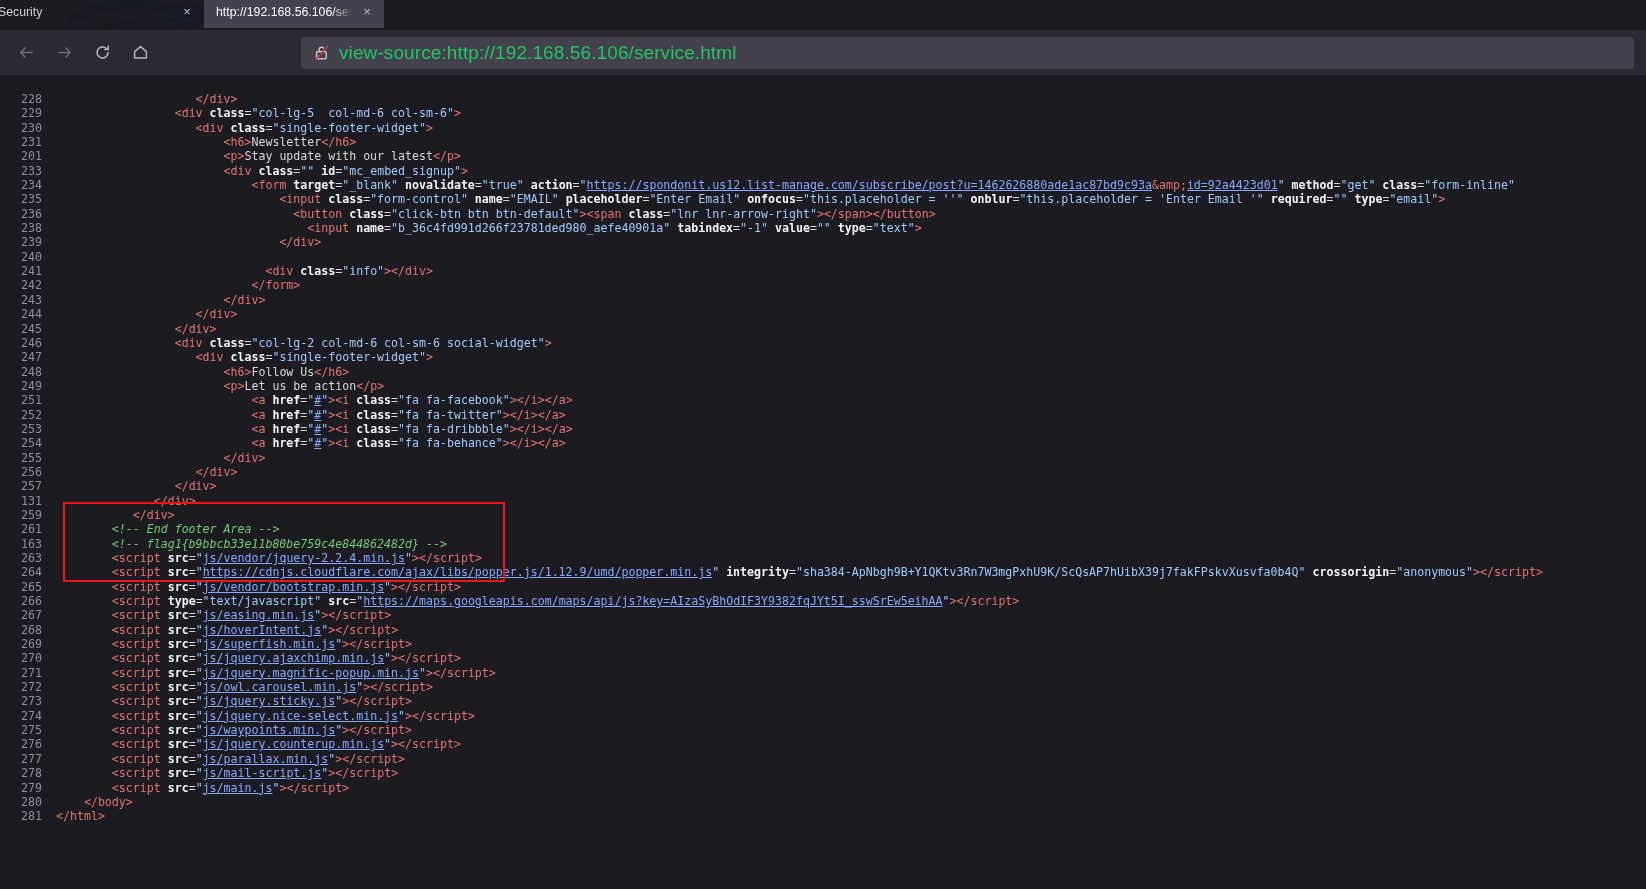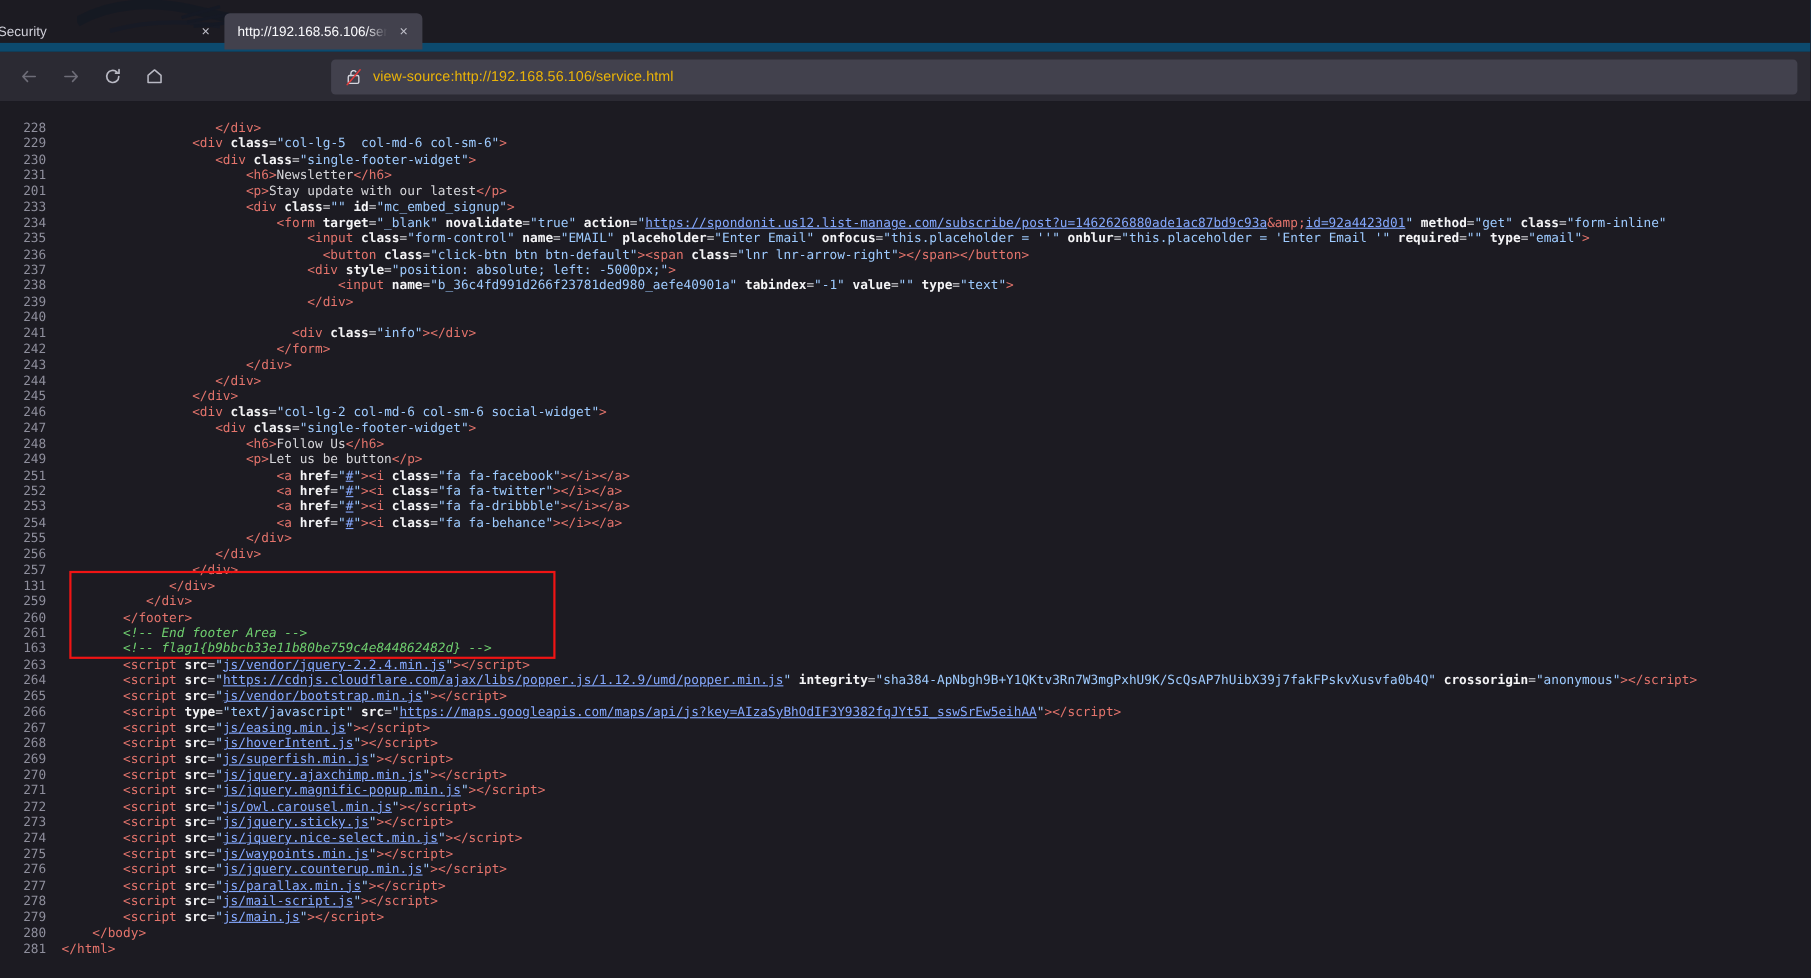--- a/index.html
+++ b/index.html
@@ -8,21 +8,21 @@
     width: 1646px; height: 889px;
     overflow: hidden;
     background: #1c1b22;
     font-family: "Liberation Sans", sans-serif;
   }
 
   
   .browser { width: 1646px; height: 889px; position: relative; background:#1c1b22; }
 
   .tabstrip {
-    height: 47px; background: #0c4a6e;
+    height: 30px; background: #0c4a6e;
     display: flex; align-items: flex-end; position: relative;
     overflow: hidden;
   }
   .tabstrip-bg {
     position:absolute; left:0; top:0; width:100%; height:39px;
     background:#1c1b22;
   }
   .tabstrip-art {
     position:absolute; left:70px; top:-6px; width:240px; height:50px;
     opacity:.55; pointer-events:none;
@@ -79,21 +79,21 @@
     background: #42414d;
     border-radius: 4px;
     display: flex; align-items: center;
     padding: 0 10px;
   }
   .urlbar .lockwrap {
     width: 20px; height: 20px; margin-right: 8px;
     display:flex; align-items:center; justify-content:center;
   }
   .urltext {
-    font-size: 13px; color: #eab308; letter-spacing: .1px;
+    font-size: 19px; color: #22c55e; letter-spacing: .1px;
     white-space: nowrap; overflow: hidden;
   }
 
   
   .source {
     position: relative;
     height: 805px;
     background: #1c1b22;
     overflow: hidden;
     padding-top: 17px;
@@ -198,43 +198,41 @@
   <div class="source" id="source-body">
     <div class="srcline"><span class="lnum">228</span><span class="lcode"><span class="txt">                    </span><span class="t">&lt;/</span><span class="t">div</span><span class="t">&gt;</span></span></div>
       <div class="srcline"><span class="lnum">229</span><span class="lcode"><span class="txt">                 </span><span class="t">&lt;</span><span class="t">div</span><span class="txt"> </span><span class="a">class</span><span class="txt">=</span><span class="v">"col-lg-5  col-md-6 col-sm-6"</span><span class="t">&gt;</span></span></div>
       <div class="srcline"><span class="lnum">230</span><span class="lcode"><span class="txt">                    </span><span class="t">&lt;</span><span class="t">div</span><span class="txt"> </span><span class="a">class</span><span class="txt">=</span><span class="v">"single-footer-widget"</span><span class="t">&gt;</span></span></div>
       <div class="srcline"><span class="lnum">231</span><span class="lcode"><span class="txt">                        </span><span class="t">&lt;</span><span class="t">h6</span><span class="t">&gt;</span><span class="txt">Newsletter</span><span class="t">&lt;/</span><span class="t">h6</span><span class="t">&gt;</span></span></div>
       <div class="srcline"><span class="lnum">201</span><span class="lcode"><span class="txt">                        </span><span class="t">&lt;</span><span class="t">p</span><span class="t">&gt;</span><span class="txt">Stay update with our latest</span><span class="t">&lt;/</span><span class="t">p</span><span class="t">&gt;</span></span></div>
       <div class="srcline"><span class="lnum">233</span><span class="lcode"><span class="txt">                        </span><span class="t">&lt;</span><span class="t">div</span><span class="txt"> </span><span class="a">class</span><span class="txt">=</span><span class="v">""</span><span class="txt"> </span><span class="a">id</span><span class="txt">=</span><span class="v">"mc_embed_signup"</span><span class="t">&gt;</span></span></div>
       <div class="srcline"><span class="lnum">234</span><span class="lcode"><span class="txt">                            </span><span class="t">&lt;</span><span class="t">form</span><span class="txt"> </span><span class="a">target</span><span class="txt">=</span><span class="v">"_blank"</span><span class="txt"> </span><span class="a">novalidate</span><span class="txt">=</span><span class="v">"true"</span><span class="txt"> </span><span class="a">action</span><span class="txt">=</span><span class="v">"</span><span class="lnk">https://spondonit.us12.list-manage.com/subscribe/post?u=1462626880ade1ac87bd9c93a</span><span class="ent">&amp;amp;</span><span class="lnk">id=92a4423d01</span><span class="v">"</span><span class="txt"> </span><span class="a">method</span><span class="txt">=</span><span class="v">"get"</span><span class="txt"> </span><span class="a">class</span><span class="txt">=</span><span class="v">"form-inline"</span></span></div>
       <div class="srcline"><span class="lnum">235</span><span class="lcode"><span class="txt">                                </span><span class="t">&lt;</span><span class="t">input</span><span class="txt"> </span><span class="a">class</span><span class="txt">=</span><span class="v">"form-control"</span><span class="txt"> </span><span class="a">name</span><span class="txt">=</span><span class="v">"EMAIL"</span><span class="txt"> </span><span class="a">placeholder</span><span class="txt">=</span><span class="v">"Enter Email"</span><span class="txt"> </span><span class="a">onfocus</span><span class="txt">=</span><span class="v">"this.placeholder = ''"</span><span class="txt"> </span><span class="a">onblur</span><span class="txt">=</span><span class="v">"this.placeholder = 'Enter Email '"</span><span class="txt"> </span><span class="a">required</span><span class="txt">=</span><span class="v">""</span><span class="txt"> </span><span class="a">type</span><span class="txt">=</span><span class="v">"email"</span><span class="t">&gt;</span></span></div>
       <div class="srcline"><span class="lnum">236</span><span class="lcode"><span class="txt">                                  </span><span class="t">&lt;</span><span class="t">button</span><span class="txt"> </span><span class="a">class</span><span class="txt">=</span><span class="v">"click-btn btn btn-default"</span><span class="t">&gt;</span><span class="t">&lt;</span><span class="t">span</span><span class="txt"> </span><span class="a">class</span><span class="txt">=</span><span class="v">"lnr lnr-arrow-right"</span><span class="t">&gt;</span><span class="t">&lt;/</span><span class="t">span</span><span class="t">&gt;</span><span class="t">&lt;/</span><span class="t">button</span><span class="t">&gt;</span></span></div>
-      <div class="srcline"><span class="lnum">237</span><span class="lcode"><span class="txt">                                </span><span class="t">&lt;</span><span class="t">div</span><span class="txt"> </span><span class="a">style</span><span class="txt">=</span><span class="v">"position: absolute; left: -5000px;"</span><span class="t">&gt;</span></span></div>
       <div class="srcline"><span class="lnum">238</span><span class="lcode"><span class="txt">                                    </span><span class="t">&lt;</span><span class="t">input</span><span class="txt"> </span><span class="a">name</span><span class="txt">=</span><span class="v">"b_36c4fd991d266f23781ded980_aefe40901a"</span><span class="txt"> </span><span class="a">tabindex</span><span class="txt">=</span><span class="v">"-1"</span><span class="txt"> </span><span class="a">value</span><span class="txt">=</span><span class="v">""</span><span class="txt"> </span><span class="a">type</span><span class="txt">=</span><span class="v">"text"</span><span class="t">&gt;</span></span></div>
       <div class="srcline"><span class="lnum">239</span><span class="lcode"><span class="txt">                                </span><span class="t">&lt;/</span><span class="t">div</span><span class="t">&gt;</span></span></div>
       <div class="srcline"><span class="lnum">240</span><span class="lcode"></span></div>
       <div class="srcline"><span class="lnum">241</span><span class="lcode"><span class="txt">                              </span><span class="t">&lt;</span><span class="t">div</span><span class="txt"> </span><span class="a">class</span><span class="txt">=</span><span class="v">"info"</span><span class="t">&gt;</span><span class="t">&lt;/</span><span class="t">div</span><span class="t">&gt;</span></span></div>
       <div class="srcline"><span class="lnum">242</span><span class="lcode"><span class="txt">                            </span><span class="t">&lt;/</span><span class="t">form</span><span class="t">&gt;</span></span></div>
       <div class="srcline"><span class="lnum">243</span><span class="lcode"><span class="txt">                        </span><span class="t">&lt;/</span><span class="t">div</span><span class="t">&gt;</span></span></div>
       <div class="srcline"><span class="lnum">244</span><span class="lcode"><span class="txt">                    </span><span class="t">&lt;/</span><span class="t">div</span><span class="t">&gt;</span></span></div>
       <div class="srcline"><span class="lnum">245</span><span class="lcode"><span class="txt">                 </span><span class="t">&lt;/</span><span class="t">div</span><span class="t">&gt;</span></span></div>
       <div class="srcline"><span class="lnum">246</span><span class="lcode"><span class="txt">                 </span><span class="t">&lt;</span><span class="t">div</span><span class="txt"> </span><span class="a">class</span><span class="txt">=</span><span class="v">"col-lg-2 col-md-6 col-sm-6 social-widget"</span><span class="t">&gt;</span></span></div>
       <div class="srcline"><span class="lnum">247</span><span class="lcode"><span class="txt">                    </span><span class="t">&lt;</span><span class="t">div</span><span class="txt"> </span><span class="a">class</span><span class="txt">=</span><span class="v">"single-footer-widget"</span><span class="t">&gt;</span></span></div>
       <div class="srcline"><span class="lnum">248</span><span class="lcode"><span class="txt">                        </span><span class="t">&lt;</span><span class="t">h6</span><span class="t">&gt;</span><span class="txt">Follow Us</span><span class="t">&lt;/</span><span class="t">h6</span><span class="t">&gt;</span></span></div>
-      <div class="srcline"><span class="lnum">249</span><span class="lcode"><span class="txt">                        </span><span class="t">&lt;</span><span class="t">p</span><span class="t">&gt;</span><span class="txt">Let us be button</span><span class="t">&lt;/</span><span class="t">p</span><span class="t">&gt;</span></span></div>
+      <div class="srcline"><span class="lnum">249</span><span class="lcode"><span class="txt">                        </span><span class="t">&lt;</span><span class="t">p</span><span class="t">&gt;</span><span class="txt">Let us be action</span><span class="t">&lt;/</span><span class="t">p</span><span class="t">&gt;</span></span></div>
       <div class="srcline"><span class="lnum">251</span><span class="lcode"><span class="txt">                            </span><span class="t">&lt;</span><span class="t">a</span><span class="txt"> </span><span class="a">href</span><span class="txt">=</span><span class="v">"</span><span class="lnk">#</span><span class="v">"</span><span class="t">&gt;</span><span class="t">&lt;</span><span class="t">i</span><span class="txt"> </span><span class="a">class</span><span class="txt">=</span><span class="v">"fa fa-facebook"</span><span class="t">&gt;</span><span class="t">&lt;/</span><span class="t">i</span><span class="t">&gt;</span><span class="t">&lt;/</span><span class="t">a</span><span class="t">&gt;</span></span></div>
       <div class="srcline"><span class="lnum">252</span><span class="lcode"><span class="txt">                            </span><span class="t">&lt;</span><span class="t">a</span><span class="txt"> </span><span class="a">href</span><span class="txt">=</span><span class="v">"</span><span class="lnk">#</span><span class="v">"</span><span class="t">&gt;</span><span class="t">&lt;</span><span class="t">i</span><span class="txt"> </span><span class="a">class</span><span class="txt">=</span><span class="v">"fa fa-twitter"</span><span class="t">&gt;</span><span class="t">&lt;/</span><span class="t">i</span><span class="t">&gt;</span><span class="t">&lt;/</span><span class="t">a</span><span class="t">&gt;</span></span></div>
       <div class="srcline"><span class="lnum">253</span><span class="lcode"><span class="txt">                            </span><span class="t">&lt;</span><span class="t">a</span><span class="txt"> </span><span class="a">href</span><span class="txt">=</span><span class="v">"</span><span class="lnk">#</span><span class="v">"</span><span class="t">&gt;</span><span class="t">&lt;</span><span class="t">i</span><span class="txt"> </span><span class="a">class</span><span class="txt">=</span><span class="v">"fa fa-dribbble"</span><span class="t">&gt;</span><span class="t">&lt;/</span><span class="t">i</span><span class="t">&gt;</span><span class="t">&lt;/</span><span class="t">a</span><span class="t">&gt;</span></span></div>
       <div class="srcline"><span class="lnum">254</span><span class="lcode"><span class="txt">                            </span><span class="t">&lt;</span><span class="t">a</span><span class="txt"> </span><span class="a">href</span><span class="txt">=</span><span class="v">"</span><span class="lnk">#</span><span class="v">"</span><span class="t">&gt;</span><span class="t">&lt;</span><span class="t">i</span><span class="txt"> </span><span class="a">class</span><span class="txt">=</span><span class="v">"fa fa-behance"</span><span class="t">&gt;</span><span class="t">&lt;/</span><span class="t">i</span><span class="t">&gt;</span><span class="t">&lt;/</span><span class="t">a</span><span class="t">&gt;</span></span></div>
       <div class="srcline"><span class="lnum">255</span><span class="lcode"><span class="txt">                        </span><span class="t">&lt;/</span><span class="t">div</span><span class="t">&gt;</span></span></div>
       <div class="srcline"><span class="lnum">256</span><span class="lcode"><span class="txt">                    </span><span class="t">&lt;/</span><span class="t">div</span><span class="t">&gt;</span></span></div>
       <div class="srcline"><span class="lnum">257</span><span class="lcode"><span class="txt">                 </span><span class="t">&lt;/</span><span class="t">div</span><span class="t">&gt;</span></span></div>
       <div class="srcline"><span class="lnum">131</span><span class="lcode"><span class="txt">              </span><span class="t">&lt;/</span><span class="t">div</span><span class="t">&gt;</span></span></div>
       <div class="srcline"><span class="lnum">259</span><span class="lcode"><span class="txt">           </span><span class="t">&lt;/</span><span class="t">div</span><span class="t">&gt;</span></span></div>
-      <div class="srcline"><span class="lnum">260</span><span class="lcode"><span class="txt">        </span><span class="t">&lt;/</span><span class="t">footer</span><span class="t">&gt;</span></span></div>
       <div class="srcline"><span class="lnum">261</span><span class="lcode"><span class="txt">        </span><span class="c">&lt;!-- End footer Area --&gt;</span></span></div>
       <div class="srcline"><span class="lnum">163</span><span class="lcode"><span class="txt">        </span><span class="c">&lt;!-- flag1{b9bbcb33e11b80be759c4e844862482d} --&gt;</span></span></div>
       <div class="srcline"><span class="lnum">263</span><span class="lcode"><span class="txt">        </span><span class="t">&lt;</span><span class="t">script</span><span class="txt"> </span><span class="a">src</span><span class="txt">=</span><span class="v">"</span><span class="lnk">js/vendor/jquery-2.2.4.min.js</span><span class="v">"</span><span class="t">&gt;</span><span class="t">&lt;/</span><span class="t">script</span><span class="t">&gt;</span></span></div>
       <div class="srcline"><span class="lnum">264</span><span class="lcode"><span class="txt">        </span><span class="t">&lt;</span><span class="t">script</span><span class="txt"> </span><span class="a">src</span><span class="txt">=</span><span class="v">"</span><span class="lnk">https://cdnjs.cloudflare.com/ajax/libs/popper.js/1.12.9/umd/popper.min.js</span><span class="v">"</span><span class="txt"> </span><span class="a">integrity</span><span class="txt">=</span><span class="v">"sha384-ApNbgh9B+Y1QKtv3Rn7W3mgPxhU9K/ScQsAP7hUibX39j7fakFPskvXusvfa0b4Q"</span><span class="txt"> </span><span class="a">crossorigin</span><span class="txt">=</span><span class="v">"anonymous"</span><span class="t">&gt;</span><span class="t">&lt;/</span><span class="t">script</span><span class="t">&gt;</span></span></div>
       <div class="srcline"><span class="lnum">265</span><span class="lcode"><span class="txt">        </span><span class="t">&lt;</span><span class="t">script</span><span class="txt"> </span><span class="a">src</span><span class="txt">=</span><span class="v">"</span><span class="lnk">js/vendor/bootstrap.min.js</span><span class="v">"</span><span class="t">&gt;</span><span class="t">&lt;/</span><span class="t">script</span><span class="t">&gt;</span></span></div>
       <div class="srcline"><span class="lnum">266</span><span class="lcode"><span class="txt">        </span><span class="t">&lt;</span><span class="t">script</span><span class="txt"> </span><span class="a">type</span><span class="txt">=</span><span class="v">"text/javascript"</span><span class="txt"> </span><span class="a">src</span><span class="txt">=</span><span class="v">"</span><span class="lnk">https://maps.googleapis.com/maps/api/js?key=AIzaSyBhOdIF3Y9382fqJYt5I_sswSrEw5eihAA</span><span class="v">"</span><span class="t">&gt;</span><span class="t">&lt;/</span><span class="t">script</span><span class="t">&gt;</span></span></div>
       <div class="srcline"><span class="lnum">267</span><span class="lcode"><span class="txt">        </span><span class="t">&lt;</span><span class="t">script</span><span class="txt"> </span><span class="a">src</span><span class="txt">=</span><span class="v">"</span><span class="lnk">js/easing.min.js</span><span class="v">"</span><span class="t">&gt;</span><span class="t">&lt;/</span><span class="t">script</span><span class="t">&gt;</span></span></div>
       <div class="srcline"><span class="lnum">268</span><span class="lcode"><span class="txt">        </span><span class="t">&lt;</span><span class="t">script</span><span class="txt"> </span><span class="a">src</span><span class="txt">=</span><span class="v">"</span><span class="lnk">js/hoverIntent.js</span><span class="v">"</span><span class="t">&gt;</span><span class="t">&lt;/</span><span class="t">script</span><span class="t">&gt;</span></span></div>
       <div class="srcline"><span class="lnum">269</span><span class="lcode"><span class="txt">        </span><span class="t">&lt;</span><span class="t">script</span><span class="txt"> </span><span class="a">src</span><span class="txt">=</span><span class="v">"</span><span class="lnk">js/superfish.min.js</span><span class="v">"</span><span class="t">&gt;</span><span class="t">&lt;/</span><span class="t">script</span><span class="t">&gt;</span></span></div>
       <div class="srcline"><span class="lnum">270</span><span class="lcode"><span class="txt">        </span><span class="t">&lt;</span><span class="t">script</span><span class="txt"> </span><span class="a">src</span><span class="txt">=</span><span class="v">"</span><span class="lnk">js/jquery.ajaxchimp.min.js</span><span class="v">"</span><span class="t">&gt;</span><span class="t">&lt;/</span><span class="t">script</span><span class="t">&gt;</span></span></div>

